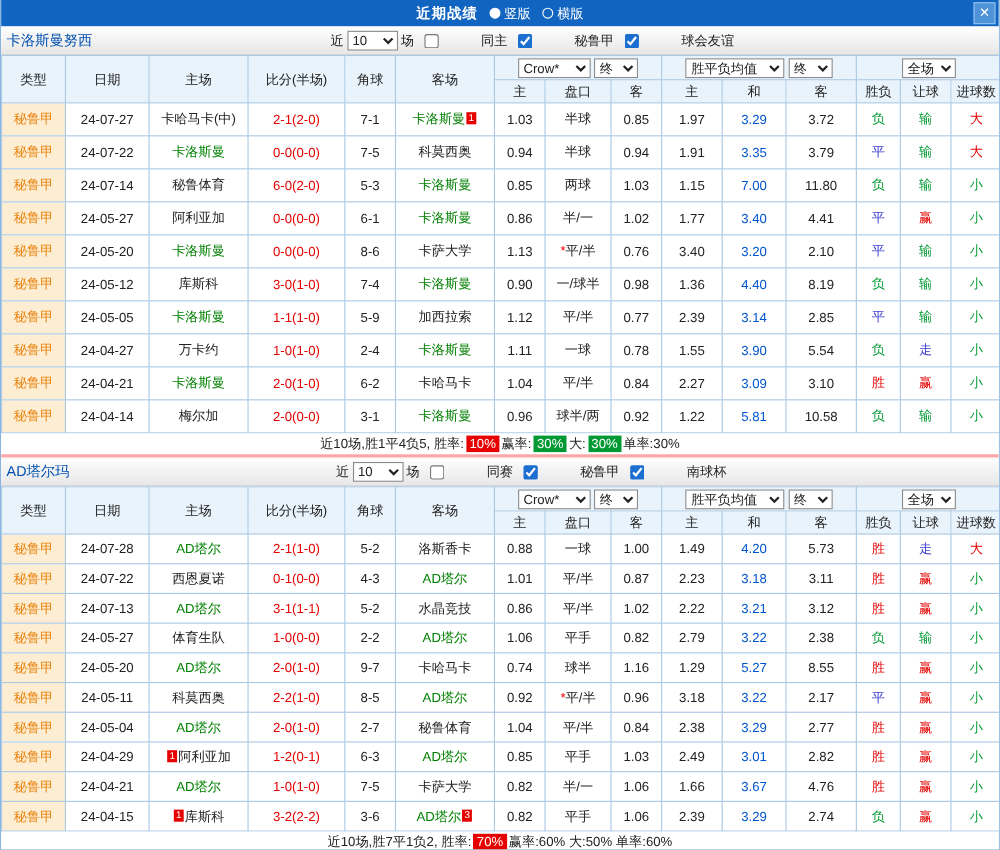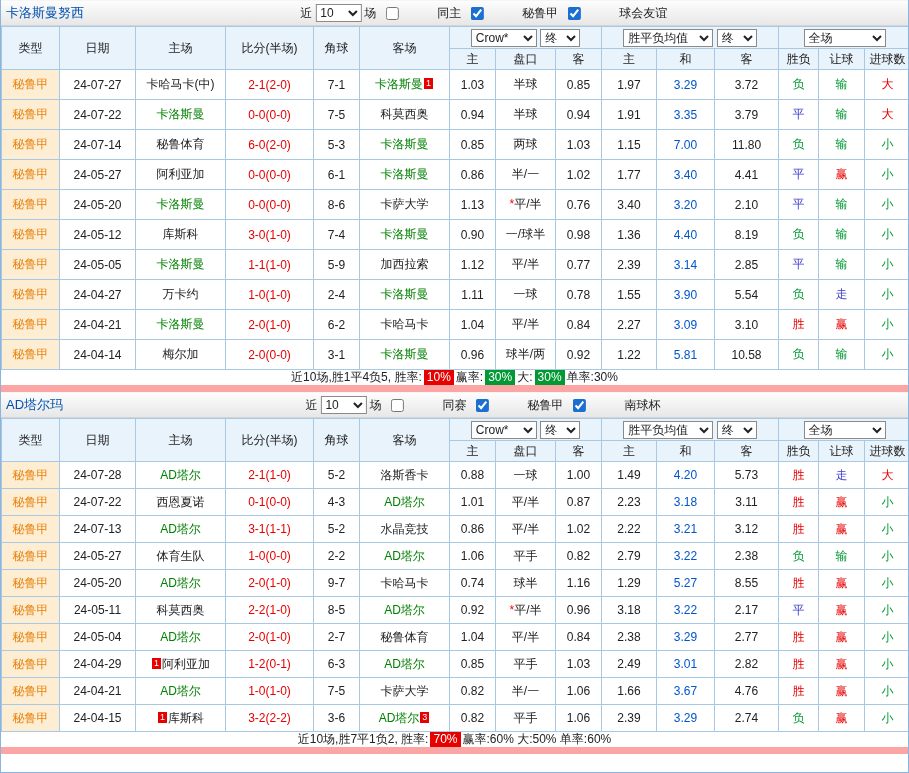--- a/index.html
+++ b/index.html
@@ -21,21 +21,21 @@
   
   .section-head { height:26px; background:linear-gradient(#fdfdfd,#e7e7e7); border-top:1px solid #f5f5f5;
                   border-bottom:1px solid #d5d5d5; display:flex; align-items:center; padding:0 5px; position:relative; }
   .team-name { color:#0050b0; font-weight:normal; font-size:13px; }
   .filter-controls { position:absolute; left:50%; transform:translateX(-42%); display:flex; align-items:center; gap:3px; white-space:nowrap; }
   select { font-size:12px; height:18px; border:1px solid #8a8a8a; background:#fff; color:#222; }
   .sel-count { width:46px; }
   .sel-src { width:66px; }
   .sel-final { width:40px; }
   .sel-avg { width:90px; }
-  .sel-scope { width:82px; }
+  .sel-scope { width:49px; }
   .cb { display:inline-flex; align-items:center; cursor:pointer;gap:37px; }
   .cb input { width:13px; height:13px; accent-color:#1a6fd0; margin:0 2px 0 6px; }
 
   
   table { width:100%; border-collapse:collapse; table-layout:fixed; }
   th,td { border:1px solid #a8c8e4; text-align:center; overflow:hidden; white-space:nowrap; padding:0; }
   thead th { background:#e9f3fc; font-weight:normal; font-size:12px; color:#222; height:21px; }
   thead .grp { height:22px; }
   tbody td { height:30px; background:#fff; }
   .sec-b tbody td { height:27px; }
@@ -45,28 +45,40 @@
   td.blue { color:var(--c-blue,#0055cc); }
   td.res-r { color:var(--c-win,#e60000); }
   td.res-g { color:var(--c-lose,#009933); }
   td.res-b { color:var(--c-draw,#4040d0); }
   .badge { display:inline-block; background:#e60000; color:#fff; font-size:9px; line-height:11px;
            padding:0 2px; margin:0 1px; position:relative; top:-2px; }
   .star { color:#f00; }
 
   
   .table-footer { height:22px; display:flex; align-items:center; justify-content:center; gap:2px;
-                  border-bottom:7px solid #fca5a5; background:#fff; }
+                  border-bottom:3px solid #fca5a5; background:#fff; }
   .pct { color:#fff; padding:0 3px; line-height:15px; }
 </style>
 </head>
 <body>
 
 <div class="app">
 
+  <div class="topbar">
+    <span class="bar-title">近期战绩</span>
+    <span class="radio-opt">
+      <span class="radio-dot filled"></span>
+      <span>竖版</span>
+    </span>
+    <span class="radio-opt">
+      <span class="radio-dot"></span>
+      <span>横版</span>
+    </span>
+    <span class="close-btn">✕</span>
+  </div>
 
   <section class="panel sec-a">
     <div class="section-head">
       <span class="team-name">卡洛斯曼努西</span>
       <div class="filter-controls">
         <span>近</span>
         <select class="sel-count"><option>10</option></select>
         <span>场</span>
         <label class="cb">
             <input type="checkbox" style="">

